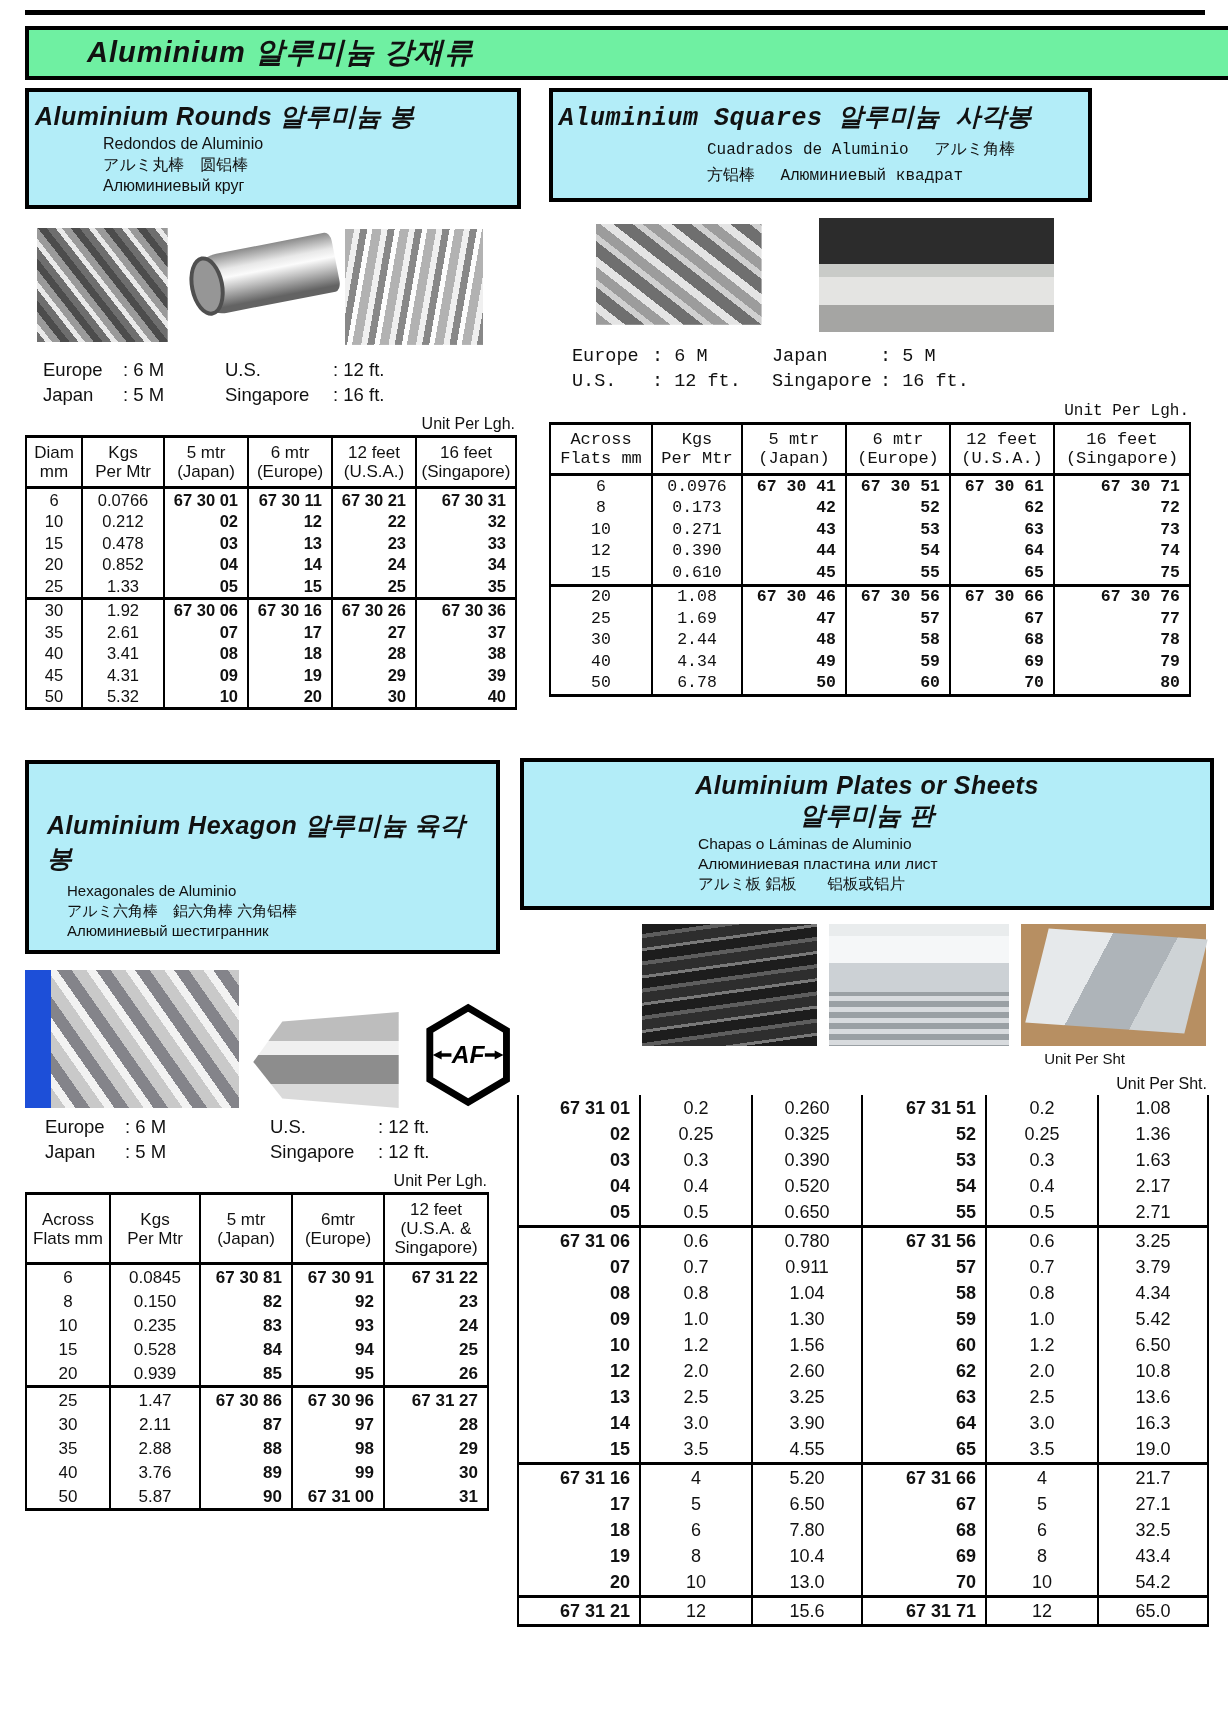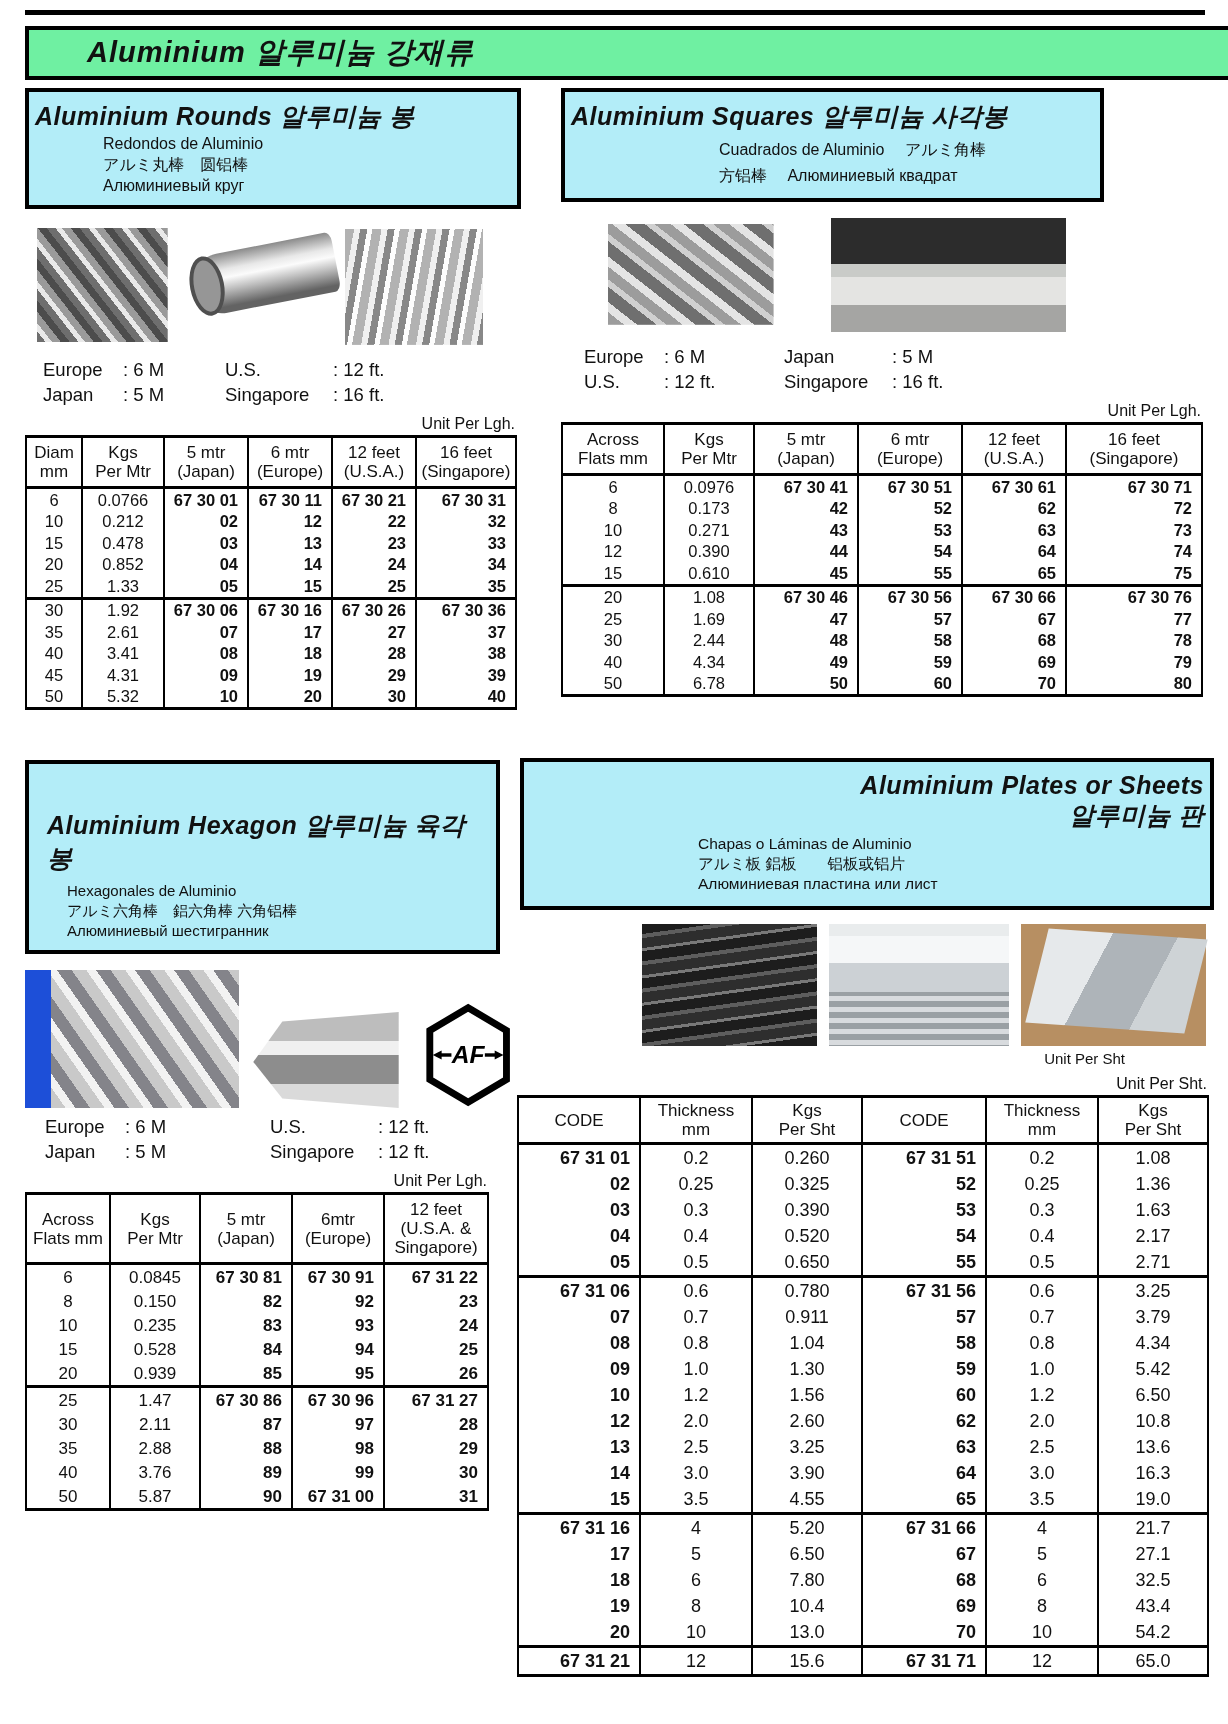--- a/index.html
+++ b/index.html
@@ -15,39 +15,39 @@
   }
   .topline{position:absolute;left:25px;top:10px;width:1180px;height:5px;background:var(--ink);}
   .title-bar{
     position:absolute;left:25px;top:26px;width:1174px;height:46px;
     background:var(--green);border:4px solid var(--ink);
     display:flex;align-items:center;padding-left:58px;
     font-size:29px;font-weight:bold;font-style:italic;letter-spacing:1px;
   }
   .sec{position:absolute;}
   #sec-rounds{left:25px;top:88px;width:492px;}
-  #sec-squares{left:556px;top:88px;width:657px;}
+  #sec-squares{left:544px;top:88px;width:657px;font-family:Liberation Mono, monospace;}
   #sec-hexagon{left:25px;top:760px;width:492px;}
   #sec-plates{left:517px;top:758px;width:692px;}
 
   .cyan-box{background:var(--cyan);border:4px solid var(--ink);padding:8px 6px 9px 6px;}
   .sec-title{font-size:25px;font-weight:bold;font-style:italic;letter-spacing:.5px;}
   .rounds-box .sec-title,.squares-box .sec-title{text-align:left;}
   .subs div{font-size:16px;line-height:21px;}
   .rounds-box{width:476px;}
   .rounds-box .subs{margin-left:68px;}
   .squares-box{width:523px;margin-left:5px;}
   .squares-box .subs{margin-left:148px;margin-top:4px;}
   .squares-box .subs div{line-height:26px;}
   .hex-box{width:455px;}
   .hex-box .sec-title{padding-left:12px;margin-top:37px;}
   .hex-box .subs{margin-left:32px;margin-top:6px;}
   .hex-box .subs div{line-height:20px;font-size:15px;}
   .plates-box{width:674px;margin-left:3px;padding-bottom:12px;}
-  .plates-box .sec-title{text-align:right;line-height:30px;}
+  .plates-box .sec-title{text-align:center;line-height:30px;}
   .plates-box .subs{margin-left:168px;margin-top:4px;}
   .plates-box .subs div{line-height:20px;font-size:15.5px;}
 
   .photo-row{display:flex;align-items:flex-start;}
   .photo{background:#fff;}
 
   
   #rounds-photos{margin-top:10px;gap:8px;height:132px;}
   .ph-r1{width:152px;height:130px;
     background:
@@ -551,22 +551,22 @@
       </tbody>
     </table>
 </section>
 
 <section class="sec" id="sec-plates">
   <div class="cyan-box plates-box">
     <div class="sec-title">Aluminium Plates or Sheets</div>
     <div class="sec-title">알루미늄 판</div>
     <div class="subs" id="plates-subs">
         <div>Chapas o Láminas de Aluminio</div>
+        <div>Алюминиевая пластина или лист</div>
         <div>アルミ板  鋁板　　铝板或铝片</div>
-        <div>Алюминиевая пластина или лист</div>
       </div>
   </div>
   <div class="photo-row" id="plates-photos">
     <div class="photo ph-p1"></div>
     <div class="photo ph-p2"></div>
     <div class="photo ph-p3">
         <div class="sheet"></div>
       </div>
   </div>
   <div class="photo-caption">Unit Per Sht</div>
@@ -574,28 +574,20 @@
   <table class="t" id="plates-table">
       <colgroup>
         <col style="width:122px">
         <col style="width:112px">
         <col style="width:110px">
         <col style="width:124px">
         <col style="width:112px">
         <col style="width:110px">
       </colgroup>
       <thead>
-        <tr class="colhead-row">
-          <th>CODE</th>
-          <th>Thickness<br>mm</th>
-          <th>Kgs<br>Per Sht</th>
-          <th>CODE</th>
-          <th>Thickness<br>mm</th>
-          <th>Kgs<br>Per Sht</th>
-        </tr>
       </thead>
       <tbody>
         <tr>
           <td class="code">67 31 01</td>
           <td class="num">0.2</td>
           <td class="num">0.260</td>
           <td class="code">67 31 51</td>
           <td class="num">0.2</td>
           <td class="num">1.08</td>
         </tr>

